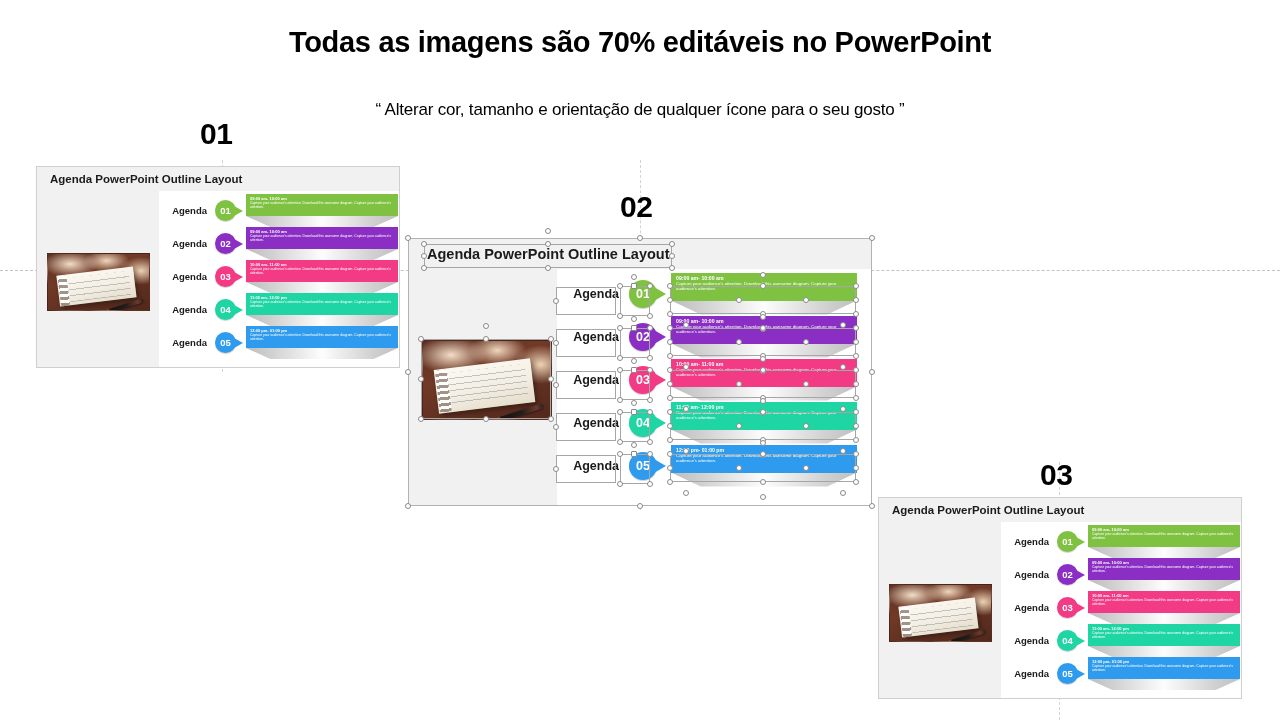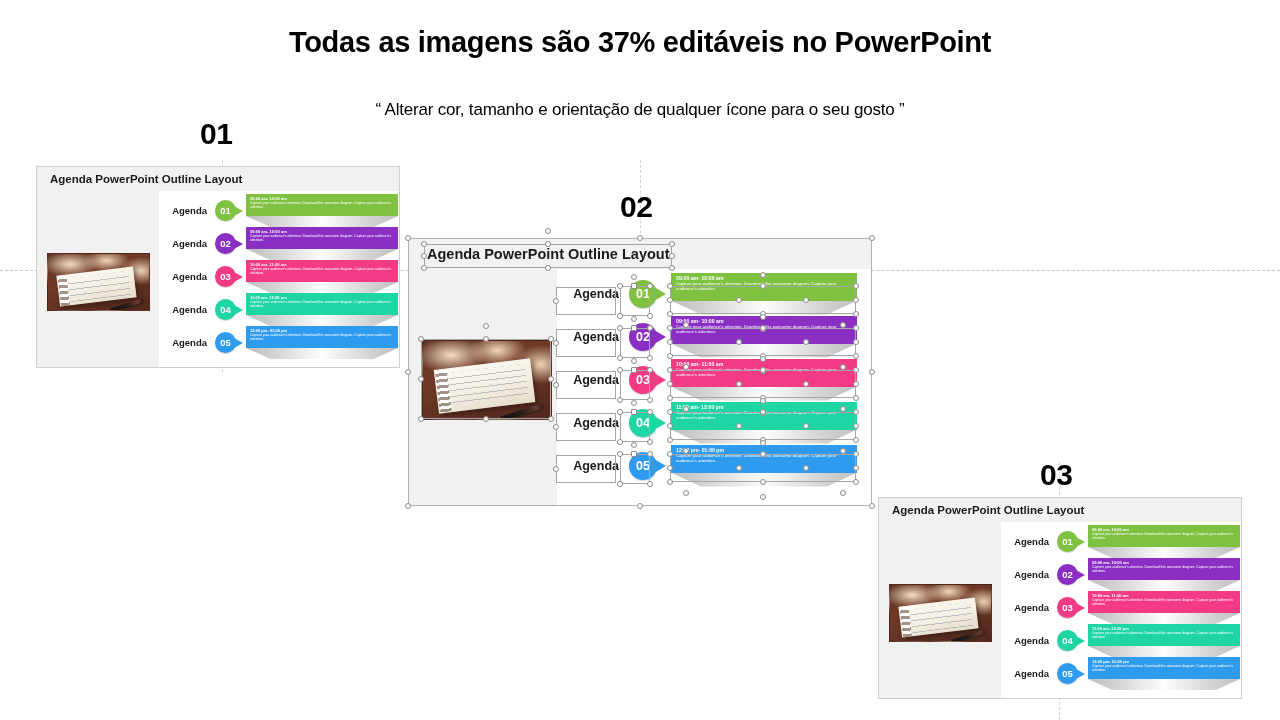--- a/index.html
+++ b/index.html
@@ -137,21 +137,21 @@
   }
   .h.sq{ border-radius:1px; }
   .outer-sel{
     position:absolute;box-sizing:border-box;
     border:1px solid #b2b2b2;
   }
 </style>
 </head>
 <body>
 
-<div class="slide-title">Todas as imagens são 37% editáveis no PowerPoint</div>
+<div class="slide-title">Todas as imagens são 70% editáveis no PowerPoint</div>
 <div class="slide-subtitle">“ Alterar cor, tamanho e orientação de qualquer ícone para o seu gosto ”</div>
 
 <div class="guide-h" style="top:270px;"></div>
 <div class="guide-v" style="left:222px;top:160px;height:212px;"></div>
 <div class="guide-v" style="left:640px;top:160px;height:350px;"></div>
 <div class="guide-v" style="left:1059px;top:462px;height:258px;"></div>
 
 <div class="panel-num" style="left:200px;top:117px;">01</div>
 
 <div class="panel" style="left:36px;top:166px;width:364px;height:202px;border:1px solid #cfcfcf;">

